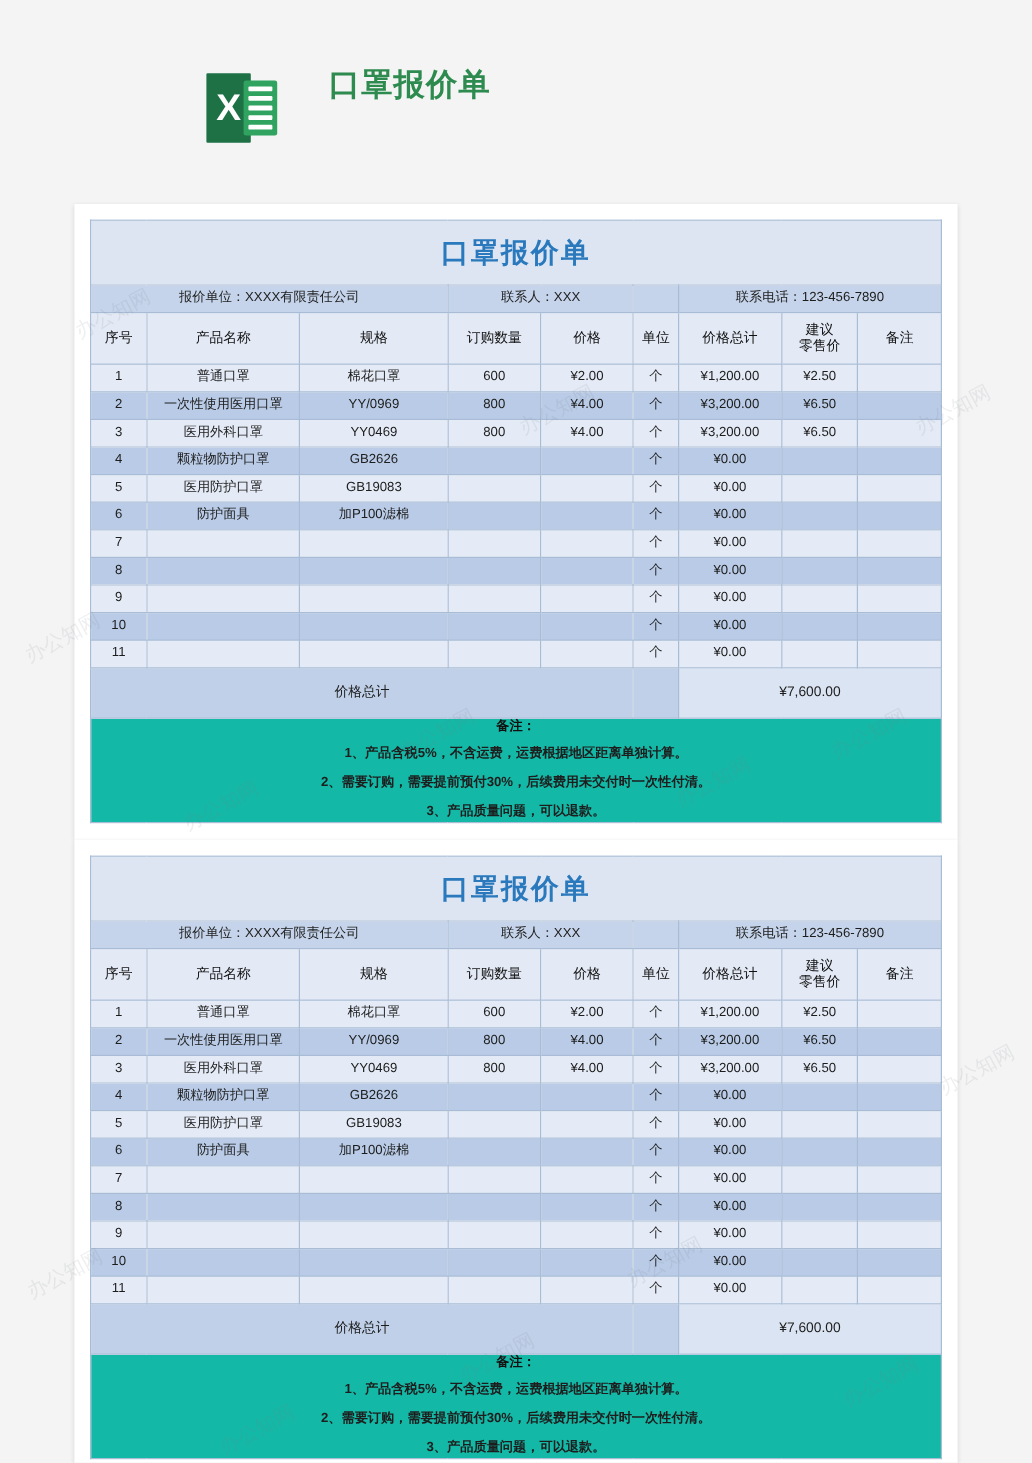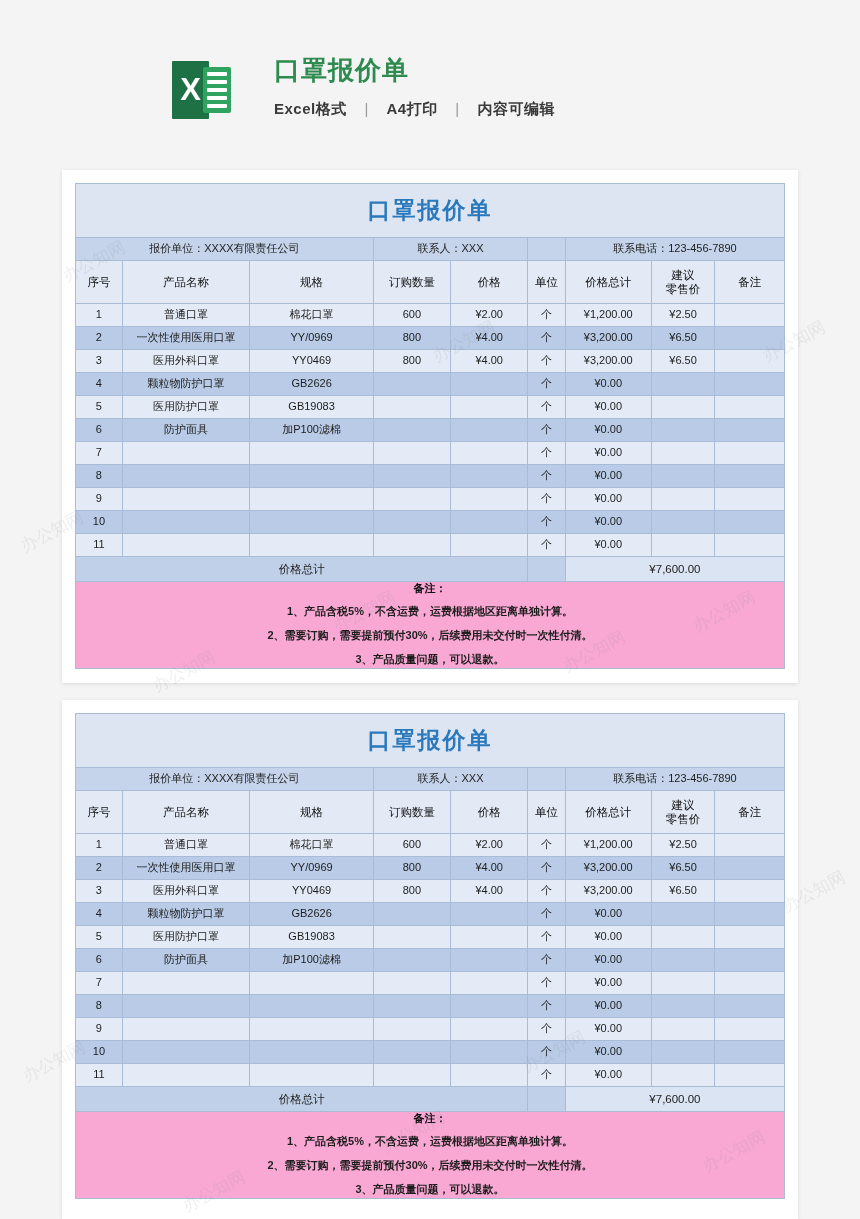--- a/index.html
+++ b/index.html
@@ -159,26 +159,26 @@
   .row-even td { background: #b9cbe6; height: 23px; }
 
   .total-label-cell {
     background: #c0d0e8;
     height: 25px;
     font-size: 11.5px;
   }
   .total-blank-cell { background: #c0d0e8; height: 25px; }
   .total-value-cell {
     background: #dbe4f2;
-    height: 25px;
+    height: 42px;
     font-size: 11.5px;
   }
 
   .notes-cell {
-    background: #f9a8d4;
+    background: #14b8a6;
     text-align: left;
     padding: 7px 9px 9px 9px;
     vertical-align: top;
   }
   .notes-title {
     font-size: 11px;
     font-weight: bold;
     color: #111;
     margin-bottom: 9px;
   }
@@ -200,27 +200,20 @@
     <div class="right-panel">
       <i></i>
         <i></i>
         <i></i>
         <i></i>
         <i></i>
     </div>
   </div>
   <div class="header-text">
     <div class="doc-title">口罩报价单</div>
-    <div class="doc-meta">
-      <span>Excel格式</span>
-      <span class="sep">|</span>
-      <span>A4打印</span>
-      <span class="sep">|</span>
-      <span>内容可编辑</span>
-    </div>
   </div>
 </div>
 
 <div class="sheet-card first">
   <table class="quote-table">
     <colgroup>
       <col style="width:6.6%">
         <col style="width:18.0%">
         <col style="width:17.4%">
       <col style="width:10.9%">

